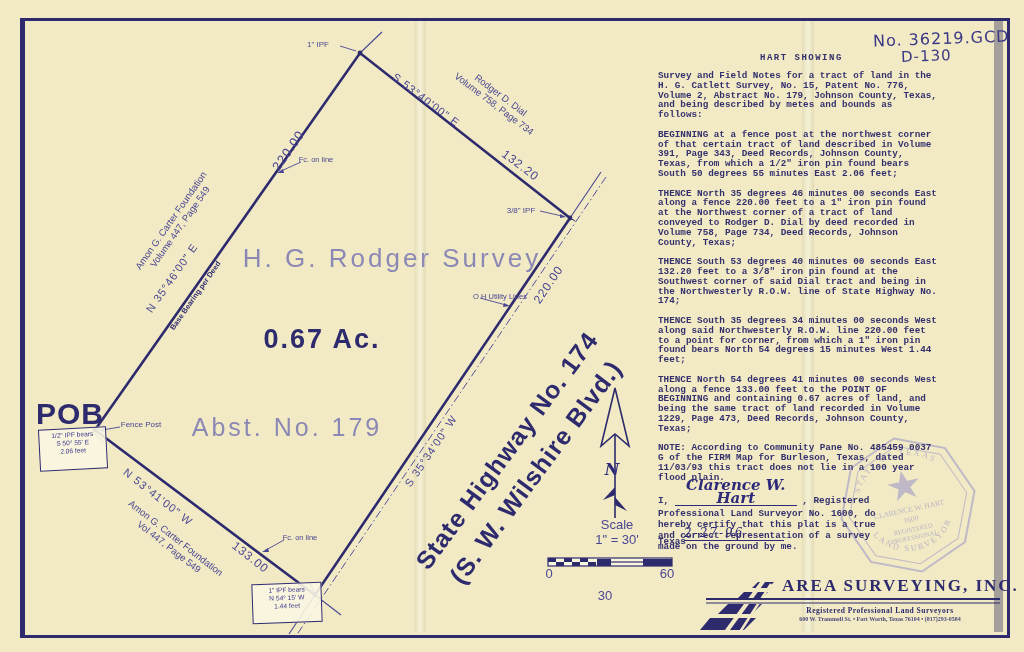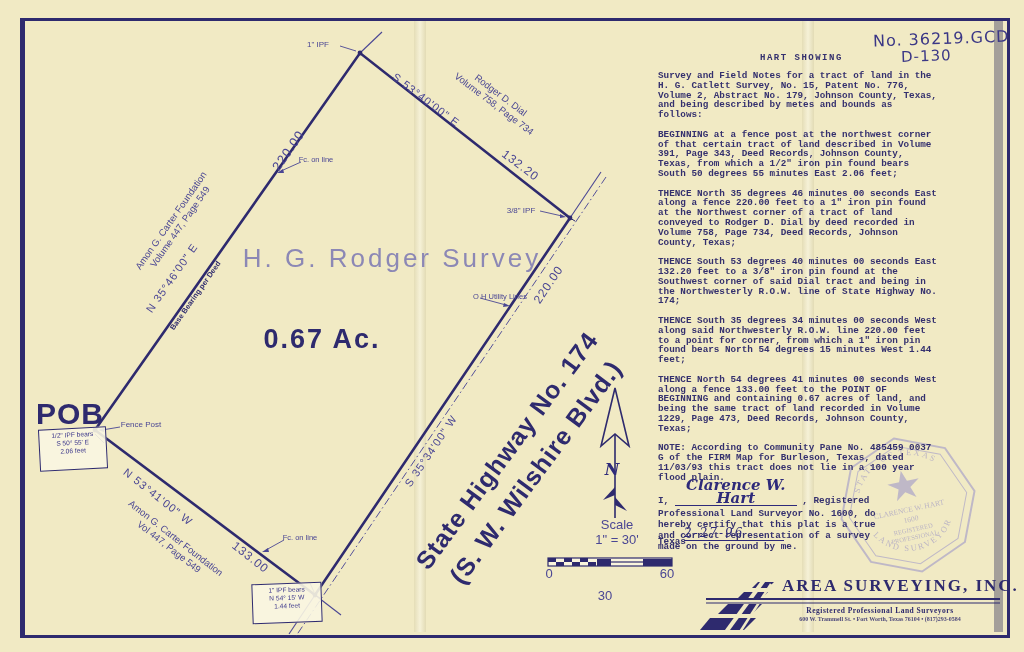--- a/index.html
+++ b/index.html
@@ -176,20 +176,21 @@
     <div class="pre" style="margin-top:2px;">Professional Land Surveyor No. 1600, do
 hereby certify that this plat is a true
 and correct representation of a survey
 made on the ground by me.</div>
   </div>
   <div class="abs mono" style="left:658px;top:536px;font-size:9.3px;font-weight:700;color:#34306e;">Texas</div>
   <div class="abs hand sigline" style="left:684px;top:526px;width:100px;font-size:12px;text-align:left;letter-spacing:2px;">2-27-96</div>
 
   <div class="lbl stippled" style="left:392px;top:259px;font-size:26px;">H. G. Rodger Survey</div>
   <div class="lbl" style="left:322px;top:340px;font-size:27px;font-weight:700;letter-spacing:2px;color:#2e2a6e;">0.67 Ac.</div>
+  <div class="lbl stippled" style="left:287px;top:427px;font-size:25px;">Abst. No. 179</div>
   <div class="lbl" style="left:70px;top:414px;font-size:30px;font-weight:700;letter-spacing:1px;color:#2e2a6e;">POB</div>
   <div class="lbl" style="left:521px;top:461px;--r:-53.5deg;font-size:25px;font-weight:700;line-height:36px;letter-spacing:1px;color:#2e2a6e;width:430px;">State Highway No. 174
 (S. W. Wilshire Blvd.)</div>
 
   <div class="lbl thin" style="left:176px;top:224px;--r:-55deg;font-size:9.5px;width:180px;">Amon G. Carter Foundation
 Volume 447, Page 549</div>
   <div class="lbl thin" style="left:172px;top:543px;--r:38deg;font-size:9.5px;width:170px;">Amon G. Carter Foundation
 Vol 447, Page 549</div>
   <div class="lbl thin" style="left:497px;top:100px;--r:37deg;font-size:9.5px;width:150px;">Rodger D. Dial
 Volume 758, Page 734</div>

